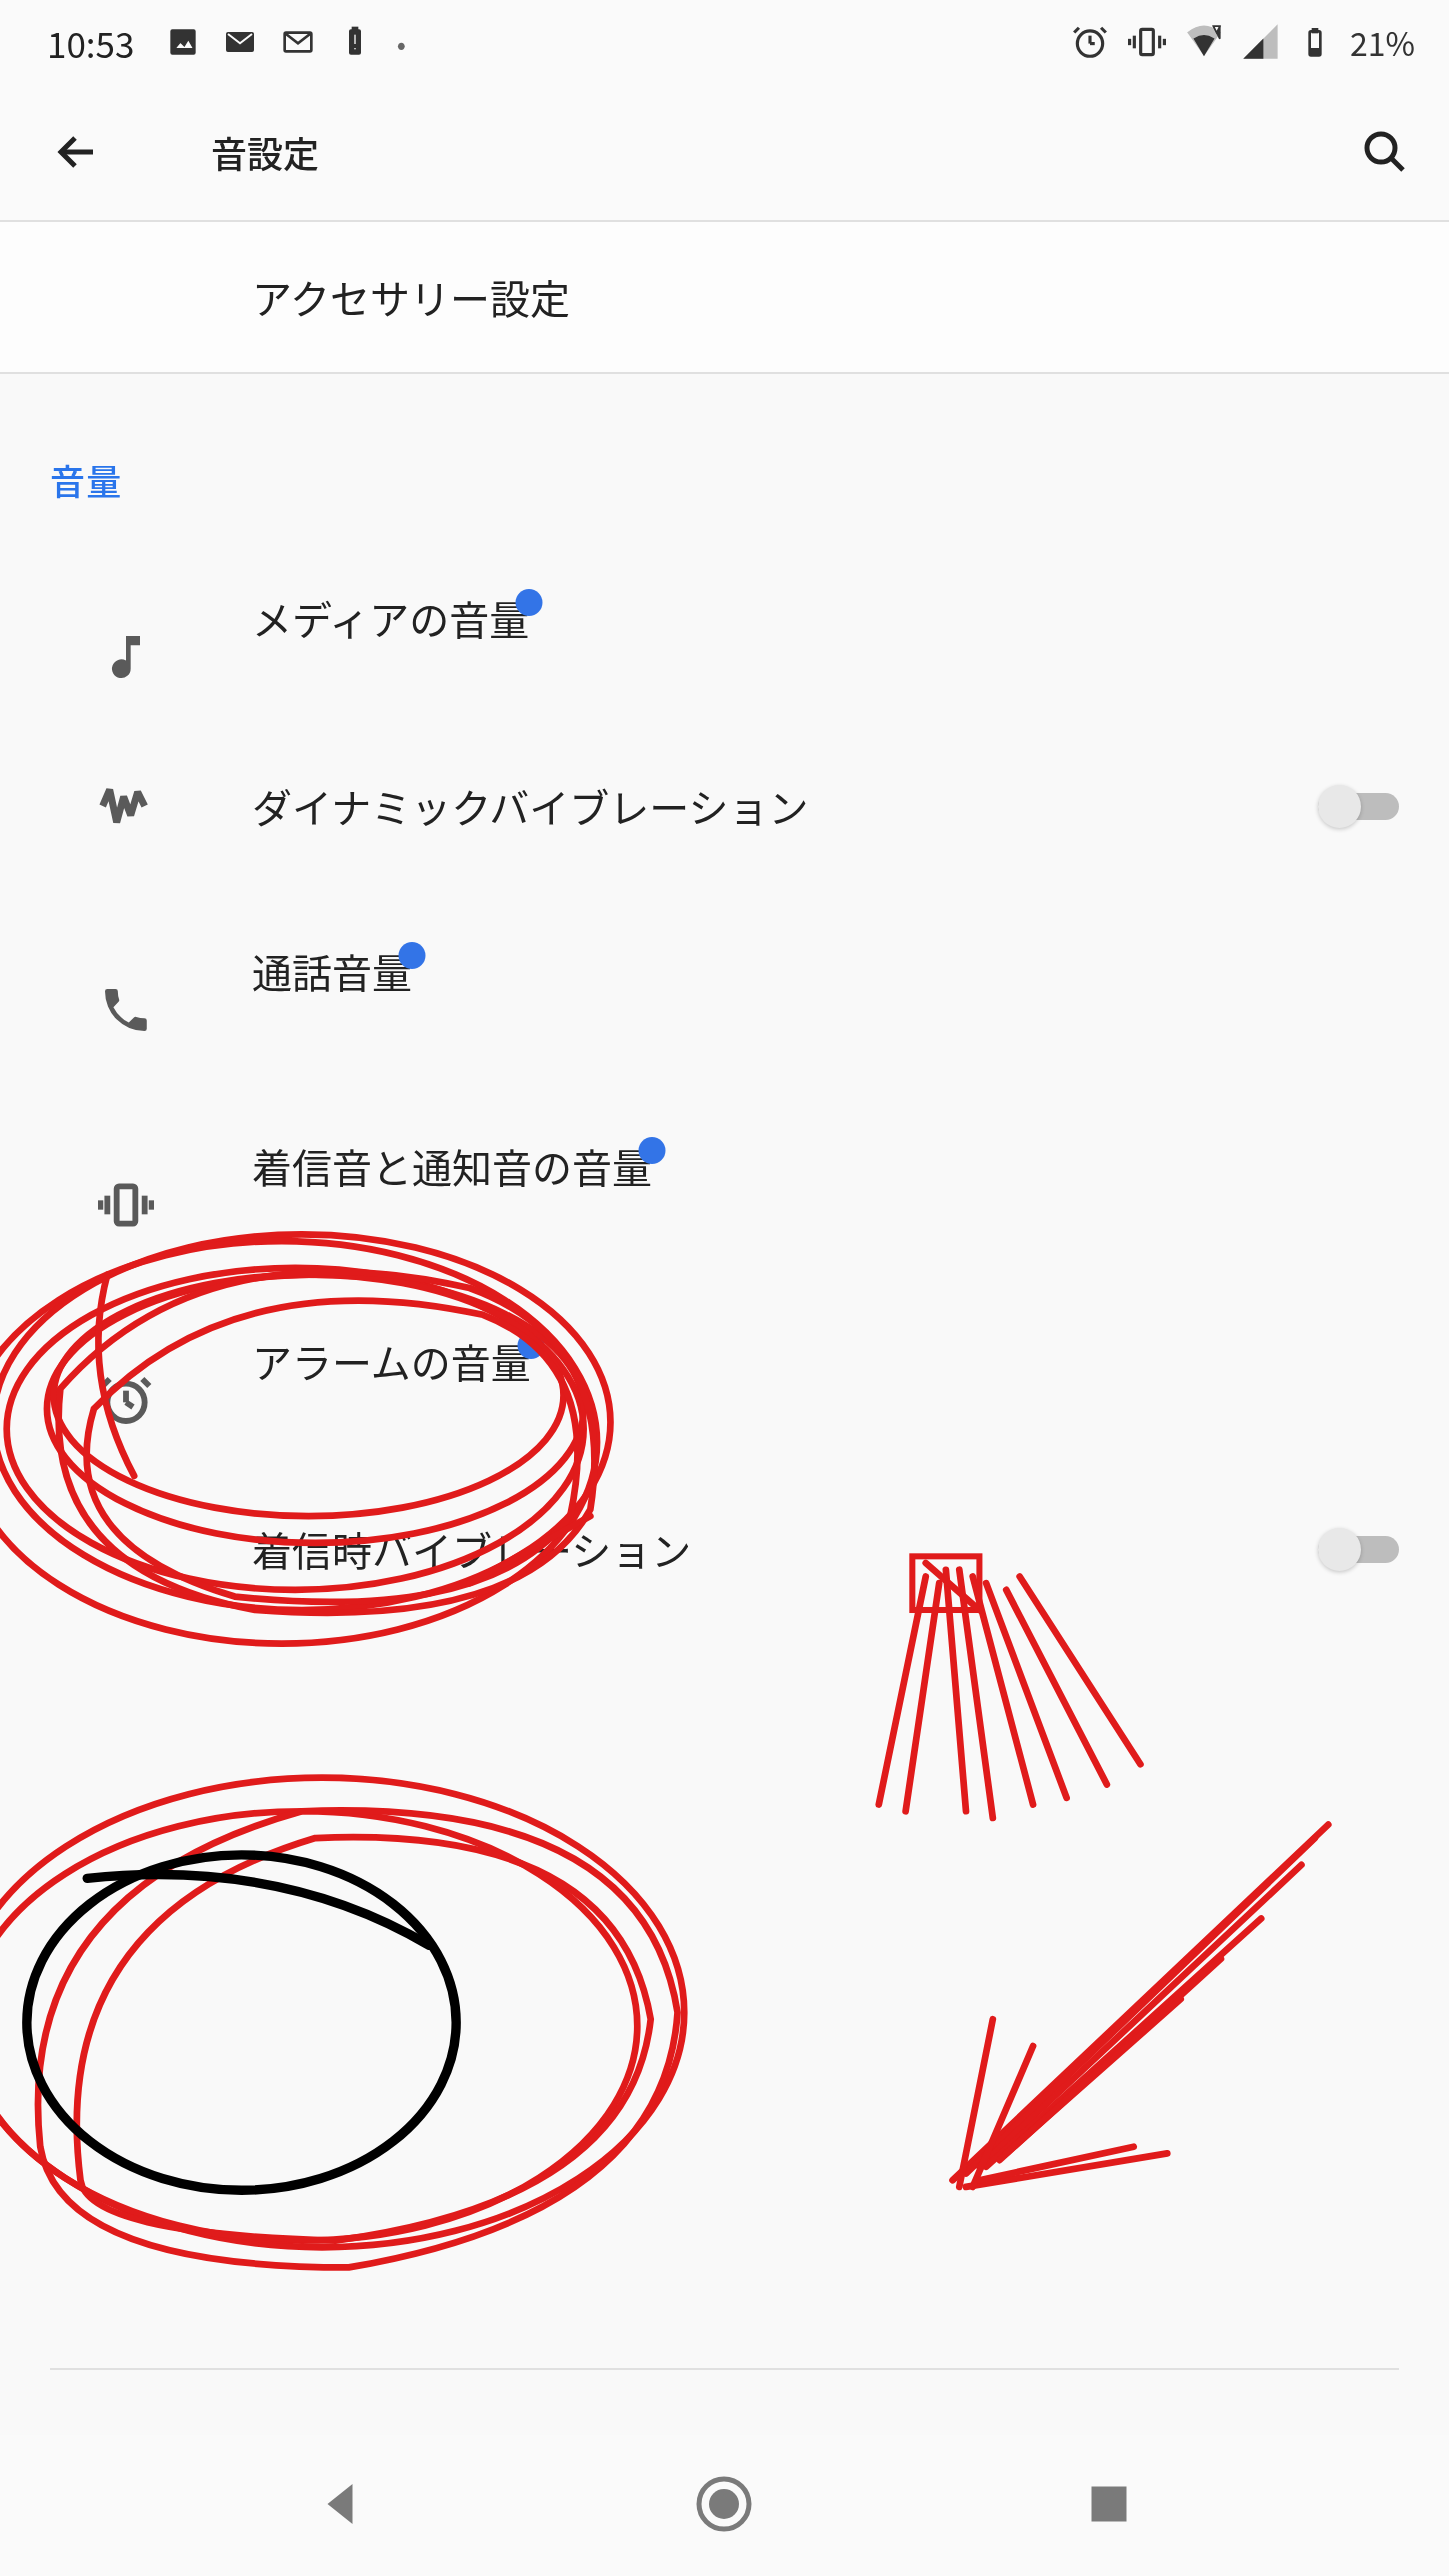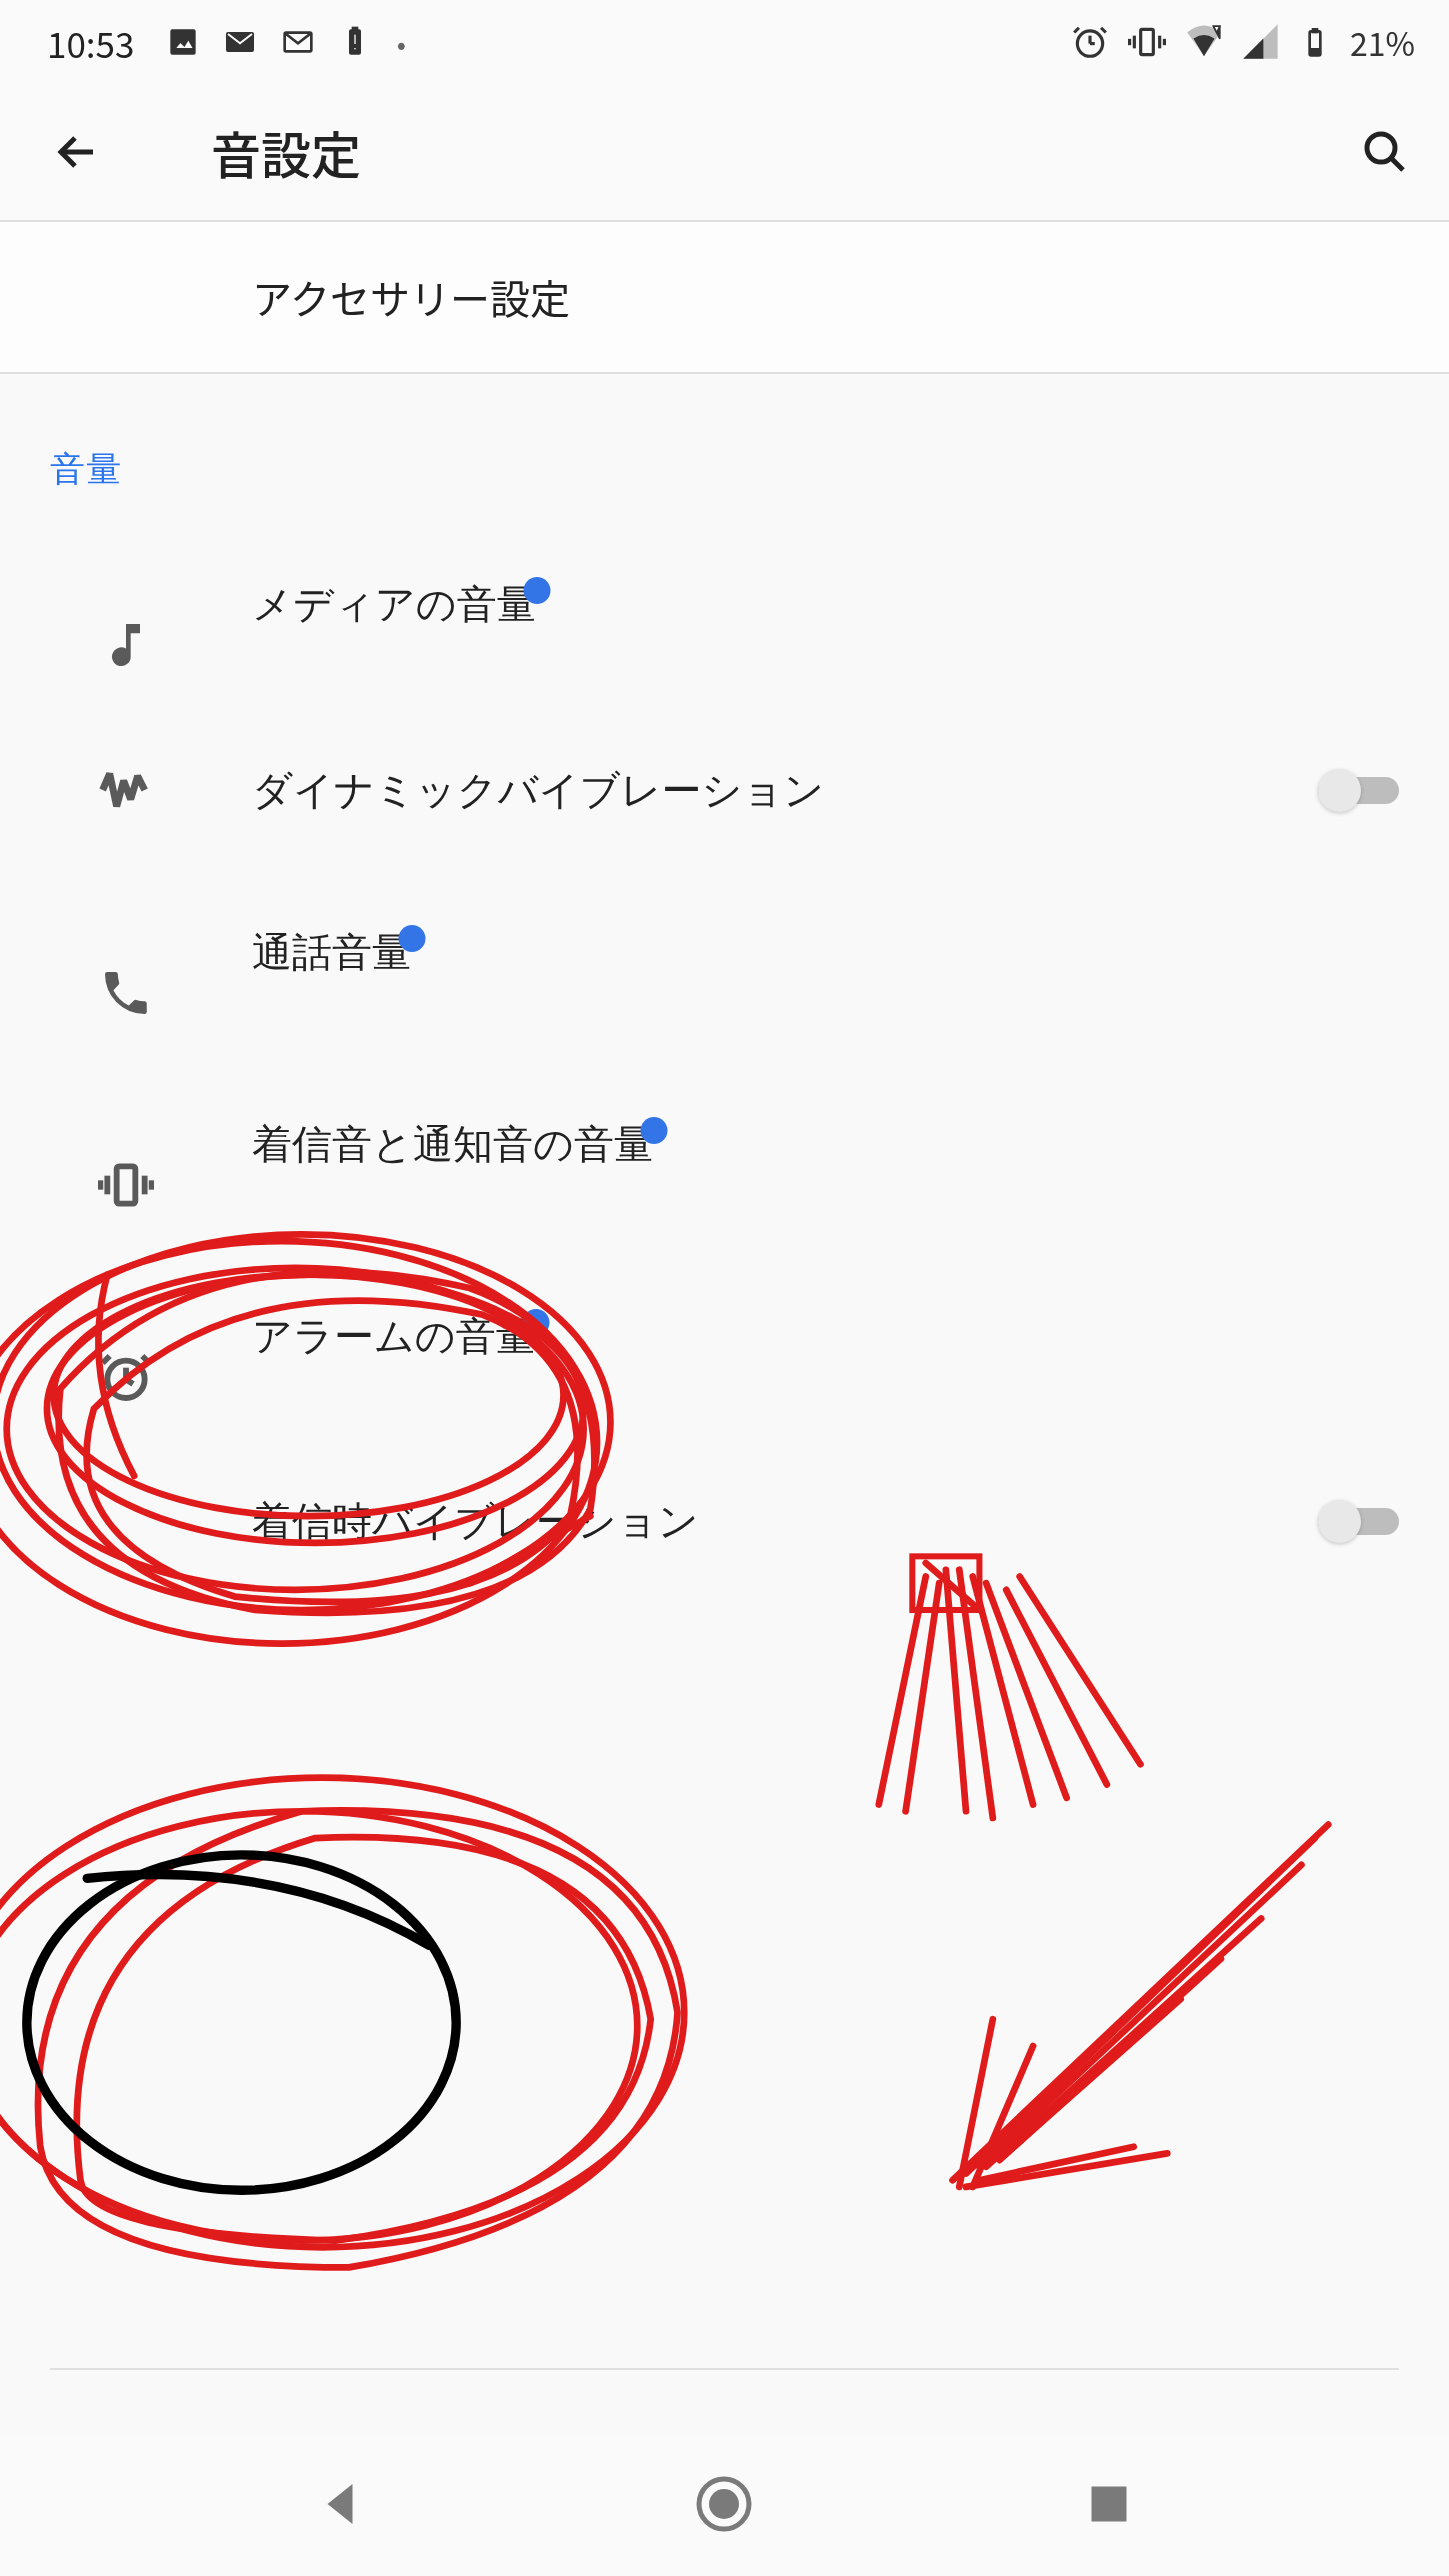--- a/index.html
+++ b/index.html
@@ -70,21 +70,21 @@
   border-bottom: 2px solid #e0e0e0;
 }
 .back-btn {
   width: 60px;
   height: 60px;
   display: flex;
   align-items: center;
   justify-content: center;
 }
 .app-title {
-  font-size: 50px;
+  font-size: 36px;
   font-weight: 500;
   color: #222;
   margin-left: 104px;
 }
 .search-btn {
   margin-left: auto;
   width: 60px;
   height: 60px;
   display: flex;
   align-items: center;
@@ -97,22 +97,21 @@
   border-bottom: 2px solid #e0e0e0;
   padding: 46px 0 46px 252px;
 }
 .first-row .label {
   font-size: 40px;
   color: #222;
 }
 
 
 .section {
-  padding: 8px 0 0 0;
-  font-family: Liberation Serif, serif;
+  padding: 16px 0 0 0;
 }
 .section-header {
   font-size: 35px;
   color: #2a75eb;
   font-weight: 500;
   padding: 64px 0 27px 50px;
   letter-spacing: 1.3px;
 }
 
 

